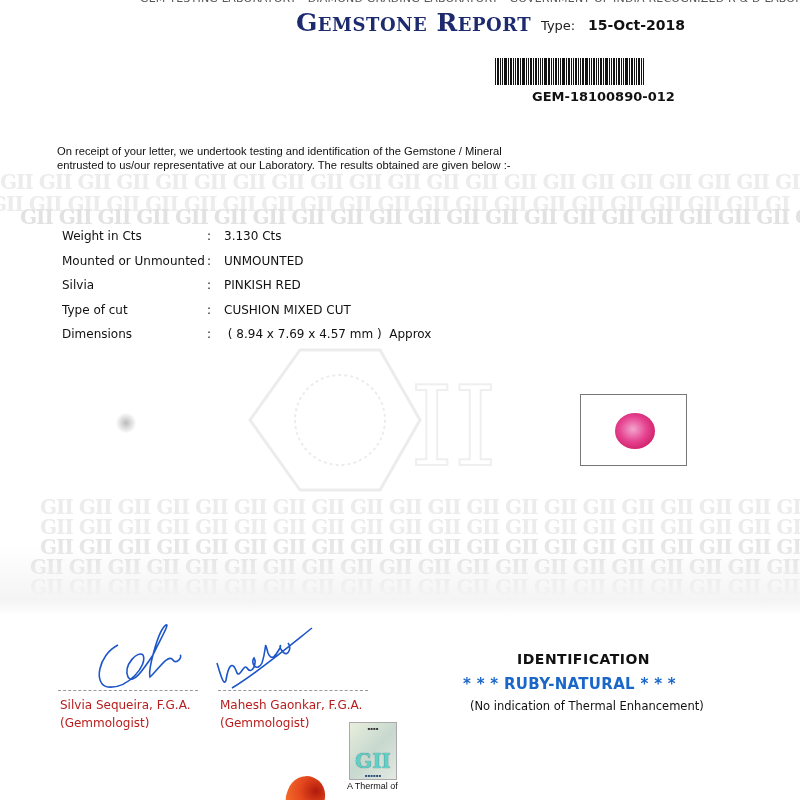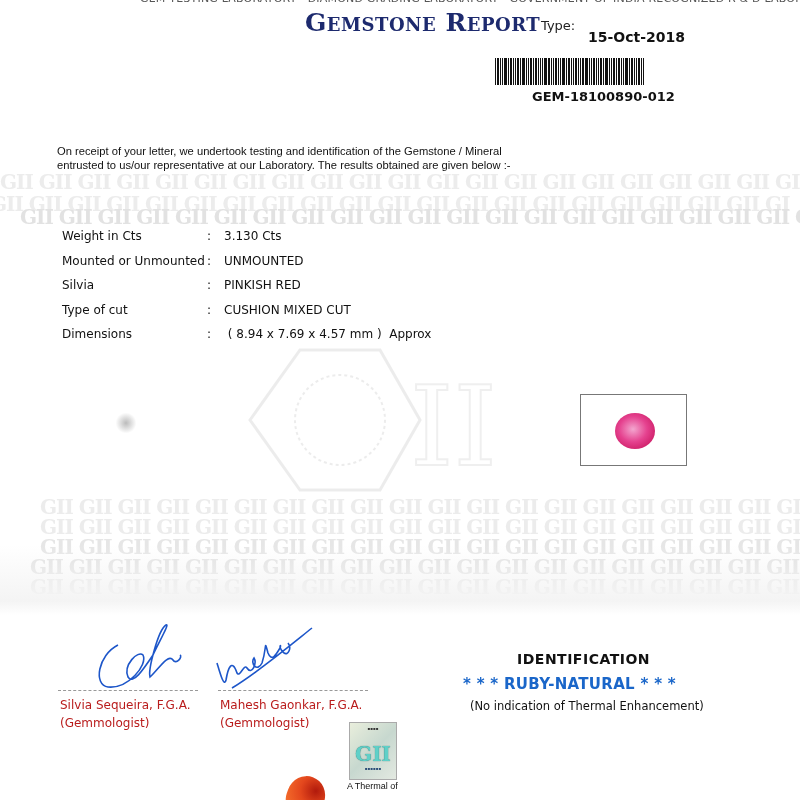--- a/index.html
+++ b/index.html
@@ -1,21 +1,21 @@
 <!DOCTYPE html>
 <html><head>
 <meta charset="utf-8">
 <style>
   html, body { margin:0; padding:0; }
   body { width:800px; height:800px; background:#ffffff; position:relative; overflow:hidden; font-family:"DejaVu Sans", sans-serif; color:#111; }
   .abs { position:absolute; }
   .topline { left:140px; top:-8px; width:640px; font-size:11px; color:#555; white-space:nowrap; letter-spacing:0.2px; }
-  .title { left:296px; top:8px; font-family:"DejaVu Serif", serif; font-weight:bold; color:#1d2a6e; font-size:25px; letter-spacing:0.5px; font-variant:small-caps;margin-left:9px; }
+  .title { left:296px; top:8px; font-family:"DejaVu Serif", serif; font-weight:bold; color:#1d2a6e; font-size:25px; letter-spacing:0.5px; font-variant:small-caps; }
   .date-label { left:541px; top:18px; font-size:13px; color:#222; }
-  .date-value { left:588px; top:17px; font-size:14px; font-weight:bold; color:#111;margin-top:12px; }
+  .date-value { left:588px; top:17px; font-size:14px; font-weight:bold; color:#111; }
   .barcode { left:495px; top:58px; width:190px; height:27px; display:flex; align-items:stretch; }
   .barcode span { display:block; background:#111; margin-right:1px; }
   .code { left:532px; top:89px; font-size:13px; font-weight:bold; color:#111; }
   .intro { left:57px; top:144px; width:480px; font-family:"Liberation Sans", sans-serif; font-size:11.2px; line-height:14px; color:#111; }
   .wm-row { left:0; width:800px; font-family:"DejaVu Serif", serif; font-weight:bold; font-size:20px; color:#ececec; white-space:nowrap; letter-spacing:-1px; overflow:hidden; }
   .details { left:62px; top:229px; }
   .drow { position:relative; height:24.5px; font-size:12px; color:#111; }
   .dlabel { position:absolute; left:0; white-space:nowrap; }
   .dcolon { position:absolute; left:145px; }
   .dval { position:absolute; left:162px; white-space:nowrap; }
@@ -24,21 +24,21 @@
   .gem { position:absolute; left:34px; top:18px; width:40px; height:36px; border-radius:50%;
          background: radial-gradient(ellipse at 45% 45%, #f3a6cf 0%, #e5428f 45%, #c9175f 85%, #b01050 100%); }
   .speck { left:116px; top:412px; width:20px; height:22px; background:radial-gradient(circle, #bbb 0%, rgba(255,255,255,0) 70%); }
   .fade { left:0; top:545px; width:800px; height:70px; background:linear-gradient(#ffffff00, #f4f4f4 80%, #ffffff); }
   .sigline { top:690px; height:0; border-top:1px dashed #999; }
   .signame { font-size:12px; color:#b91c1c; white-space:nowrap; }
   .ident-h { left:509px; top:651px; font-size:14px; font-weight:bold; color:#111; letter-spacing:0.5px;margin-left:8px; }
   .ident-v { left:463px; top:675px; font-size:15px; font-weight:bold; color:#1a66c9; letter-spacing:0.3px; white-space:nowrap; }
   .ident-n { left:470px; top:699px; font-size:11.5px; color:#111; white-space:nowrap; }
   .seal { left:349px; top:722px; width:46px; height:56px; border:1px solid #aaa; background:linear-gradient(135deg,#e9eedc,#c7d8cf,#e3e9e1); display:flex; flex-direction:column; align-items:center; }
-  .seal .gii { font-family:"DejaVu Serif", serif; font-weight:bold; font-size:20px; color:#5fd0c8; line-height:22px; margin-top:12px; text-shadow:0 0 1px #1b5e5a; }
+  .seal .gii { font-family:"DejaVu Serif", serif; font-weight:bold; font-size:20px; color:#5fd0c8; line-height:22px; margin-top:19px; text-shadow:0 0 1px #1b5e5a; }
   .seal .sm { font-size:4px; color:#2a4c77; margin-top:1px; }
   .seal .top { font-size:4px; color:#333; margin-top:3px; }
   .project { left:347px; top:781px; font-family:"Liberation Sans", sans-serif; font-size:9px; color:#111; }
   .red-blob { left:287px; top:776px; width:38px; height:40px; border-radius:50% 50% 40% 40%; background:radial-gradient(circle at 70% 30%, #b11a0c 0%, #e3471d 40%, #f36a2a 80%); transform:rotate(20deg); }
 </style>
 </head>
 <body>
 
 <div class="abs topline">GEM TESTING LABORATORY · DIAMOND GRADING LABORATORY · GOVERNMENT OF INDIA RECOGNIZED R &amp; D LABORATORY</div>
 

